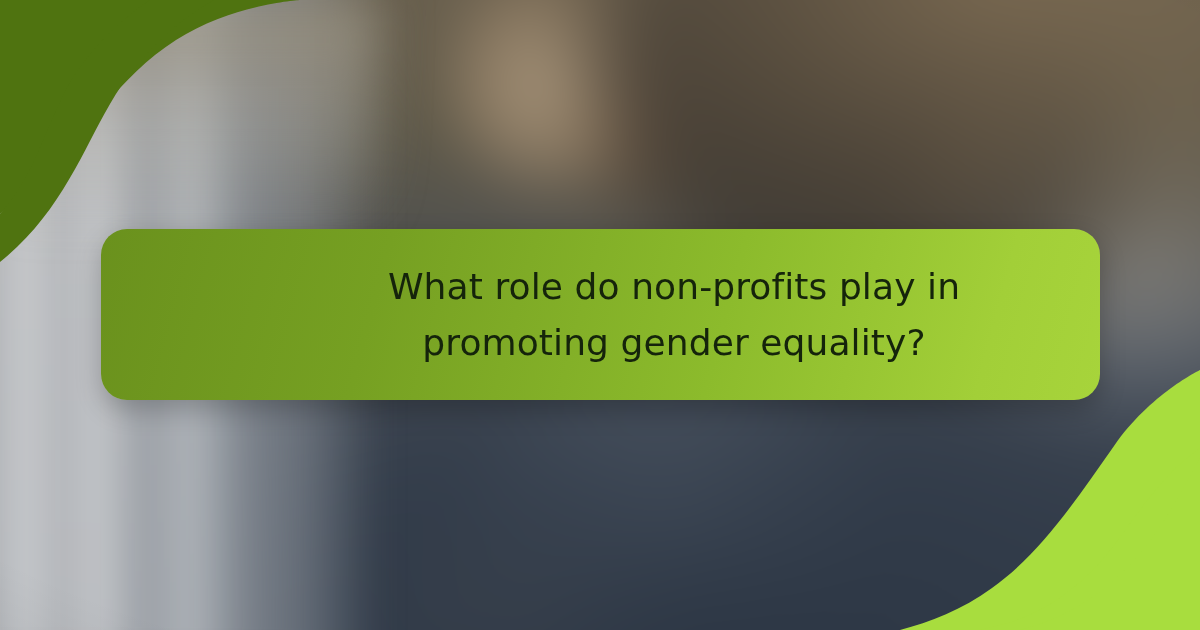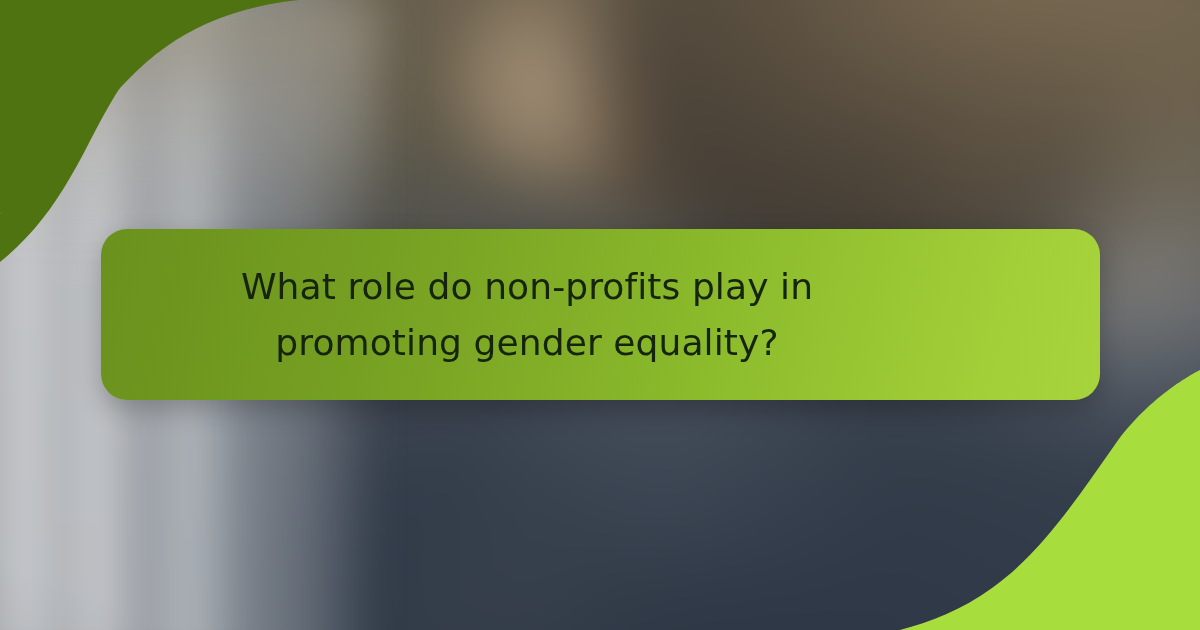--- a/index.html
+++ b/index.html
@@ -95,21 +95,21 @@
     position: absolute;
     left: 101px;
     top: 229px;
     width: 999px;
     height: 171px;
     border-radius: 26px;
     background: linear-gradient(105deg, #6a911d 0%, #76a022 28%, #8cbb2c 62%, #a2cf38 88%, #a7d43b 100%);
     box-shadow: 0 10px 26px rgba(0,0,0,0.22);
     display: flex;
     align-items: center;
-    justify-content: flex-start;
+    justify-content: flex-end;
     box-sizing: border-box;
     padding: 8px 46px;
   }
   .banner-text {
     color: #15240b;
     font-size: 36px;
     line-height: 56px;
     text-align: center;
     letter-spacing: 0.1px;
     font-weight: 400;

